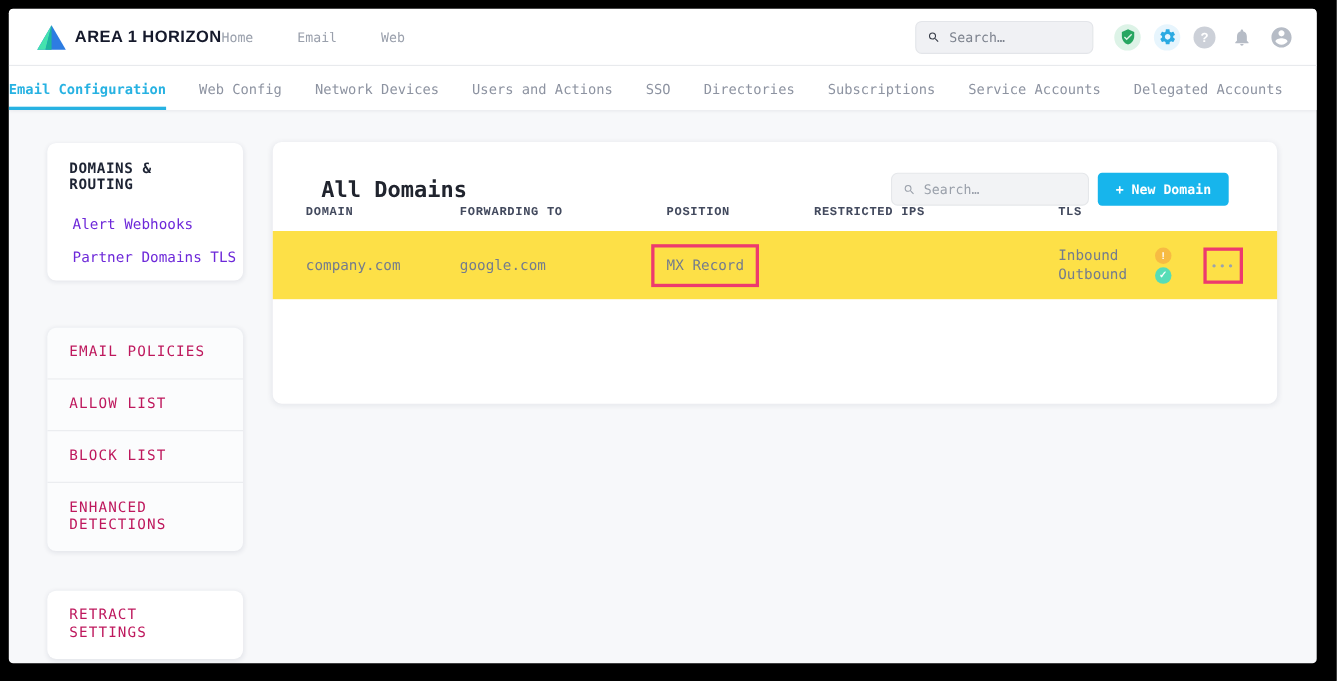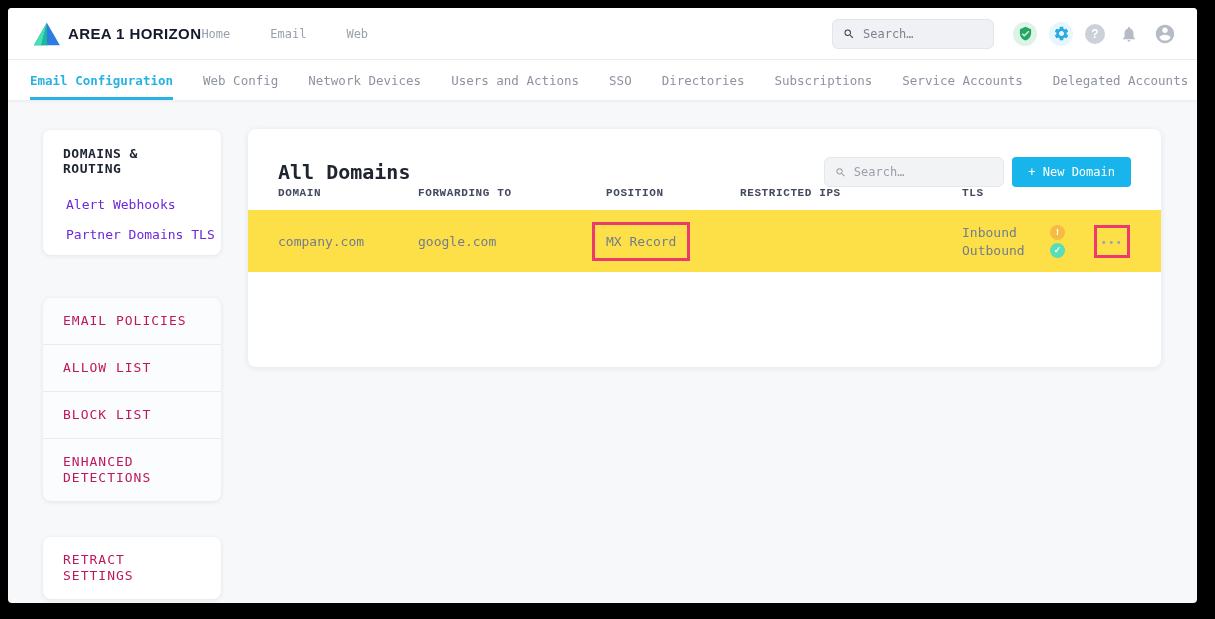--- a/index.html
+++ b/index.html
@@ -15,47 +15,47 @@
   .tb-search { margin-left:auto; width:162px; height:30px; background:#f0f1f4; border:1px solid #e3e5e9; border-radius:6px; display:flex; align-items:center; padding:0 10px; gap:8px; }
   .tb-search input { border:0; outline:0; background:transparent; width:100%; font-family:inherit; font-size:12px; color:#3a3f4a; }
   .tb-search input::placeholder { color:#7d838e; }
   .tb-icons { display:flex; align-items:center; gap:12px; margin-left:19px; }
   .icn { width:24px; height:24px; border-radius:50%; display:flex; align-items:center; justify-content:center; cursor:pointer; }
   .icn-shield { background:#ddf3e7; }
   .icn-gear  { background:#e7f5fd; }
   .icn-help  { width:20px; height:20px; background:#ccd0d8; color:#fff; font-size:12px; font-weight:bold; font-family:"Liberation Sans", sans-serif; }
 
   
-  .tabbar { height:40px; background:#fff; box-shadow:0 1px 3px rgba(25,35,60,.07); display:flex; align-items:stretch; padding-left:22px; gap:30px; position:relative; z-index:2; }
+  .tabbar { height:40px; background:#fff; box-shadow:0 1px 3px rgba(25,35,60,.07); display:flex; align-items:stretch; gap:30px; position:relative; z-index:2; }
   .tab { display:flex; align-items:center; font-size:12.5px; color:#8d93a1; cursor:pointer; position:relative; white-space:nowrap; }
   .tab.active { color:#27b2e2; font-weight:bold; }
   .tab.active::after { content:""; position:absolute; left:0; right:0; bottom:0; height:3px; background:#27b2e2; }
 
   
   .main { position:relative; height:503px; }
 
   .sidebar-card { position:absolute; left:35px; width:178px; background:#fff; border-radius:8px; box-shadow:0 1px 5px rgba(25,35,70,.09); overflow:hidden; }
   .card1 { top:30px; padding:16px 0 6px; }
   .card1 h3 { font-size:13px; font-weight:bold; color:#1d2333; letter-spacing:.5px; padding:0 20px; margin-bottom:13px; }
   .nav-item { height:30px; display:flex; align-items:center; padding-left:20px; font-size:13px; color:#6d28d9; cursor:pointer; border-left:3px solid transparent; }
   .nav-item.active { color:#27b2e2; border-left-color:#27b2e2; padding-left:17px; }
   .card2 { top:198px; background:#fbfcfd; }
   .sec-item { padding:15px 20px; font-size:13px; letter-spacing:1px; color:#be185d; cursor:pointer; border-bottom:1px solid #e9ebef; line-height:16px; }
   .sec-item:last-child { border-bottom:0; }
   .card3 { top:437px; }
 
   
   .panel { position:absolute; left:240px; top:29px; width:913px; height:238px; background:#fff; border-radius:8px; box-shadow:0 1px 6px rgba(25,35,70,.09); }
-  .panel-header { display:flex; justify-content:space-between; align-items:center; padding:28px 30px 0; }
+  .panel-header { display:flex; justify-content:space-between; align-items:center; padding:28px 44px 0; }
   .panel-title { font-size:20px; font-weight:bold; color:#20242e; }
   .panel-controls { display:flex; gap:8px; align-items:center; }
   .pn-search { width:180px; height:30px; background:#f2f3f5; border:1px solid #e5e7ea; border-radius:6px; display:flex; align-items:center; padding:0 10px; gap:7px; }
   .pn-search input { border:0; outline:0; background:transparent; width:100%; font-family:inherit; font-size:12px; color:#5a6070; }
   .pn-search input::placeholder { color:#9aa0aa; }
-  .btn-new { height:30px; padding:0 16px; background:#17b5ec; color:#fff; border:0; border-radius:4px; font-family:inherit; font-size:12px; font-weight:normal; cursor:pointer; white-space:nowrap; }
+  .btn-new { height:30px; padding:0 16px; background:#17b5ec; color:#fff; border:0; border-radius:4px; font-family:inherit; font-size:12px; font-weight:bold; cursor:pointer; white-space:nowrap; }
 
   .grid-cols { display:grid; grid-template-columns:140px 188px 134px 222px 132px 1fr; align-items:center; padding-left:30px; }
   .thead { padding-bottom:11px; font-size:11px; font-weight:bold; color:#434a5e; letter-spacing:.6px;font-family:Liberation Mono, monospace; }
   .trow { background:#fde047; height:62px; font-size:13px; color:#747c8d; }
   .hl-box { display:inline-flex; align-items:center; border:3px solid #ed3a6e; padding:9px 11px; margin-left:-14px; }
   .tls { display:flex; flex-direction:column; gap:3px; }
   .tls-line { display:flex; align-items:center; }
   .tls-label { width:88px; }
   .dot-icn { width:15px; height:15px; border-radius:50%; color:#fff; font-size:9px; font-weight:bold; display:flex; align-items:center; justify-content:center; font-family:"Liberation Sans", sans-serif; }
   .dot-warn { background:#f7bb43; }

